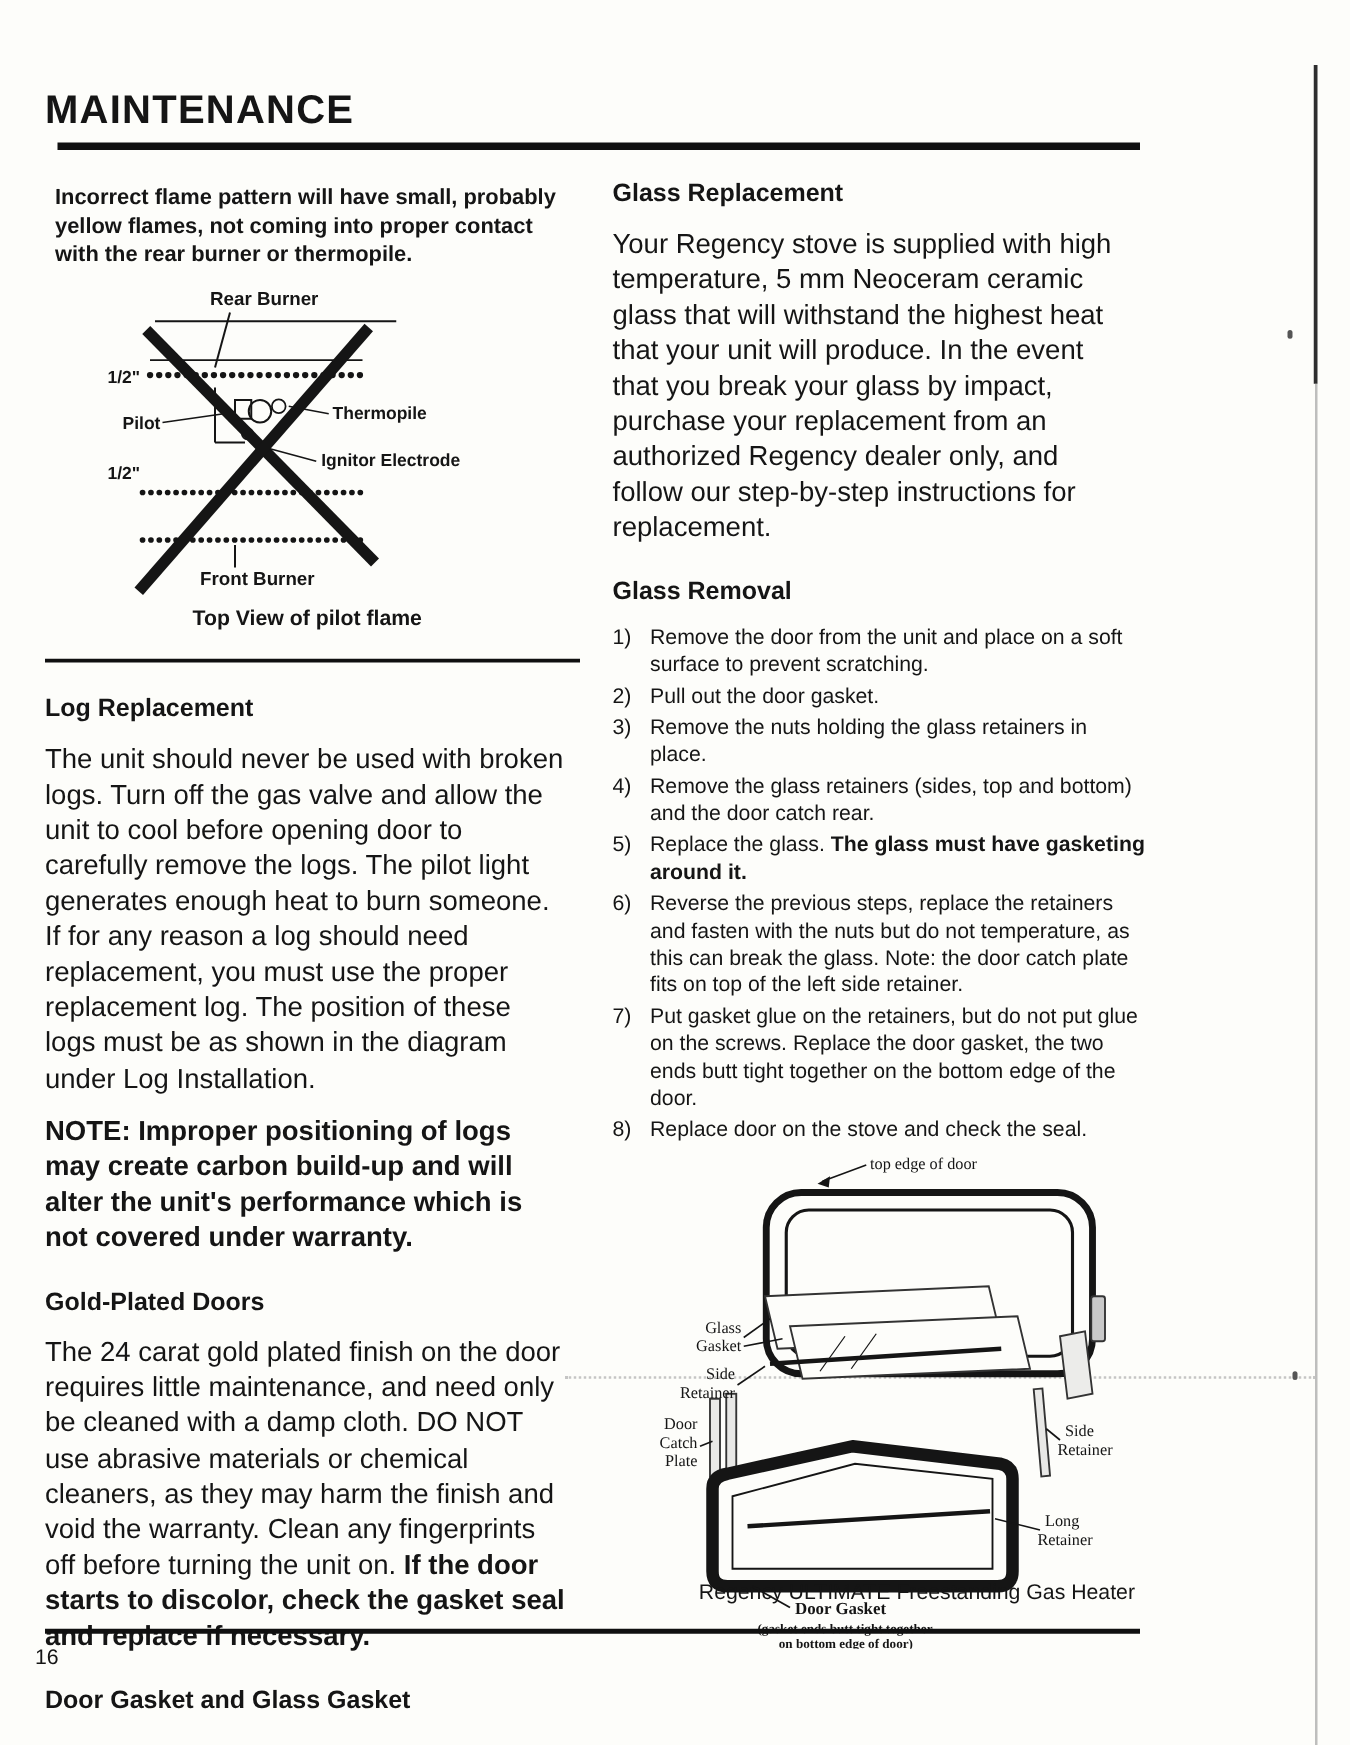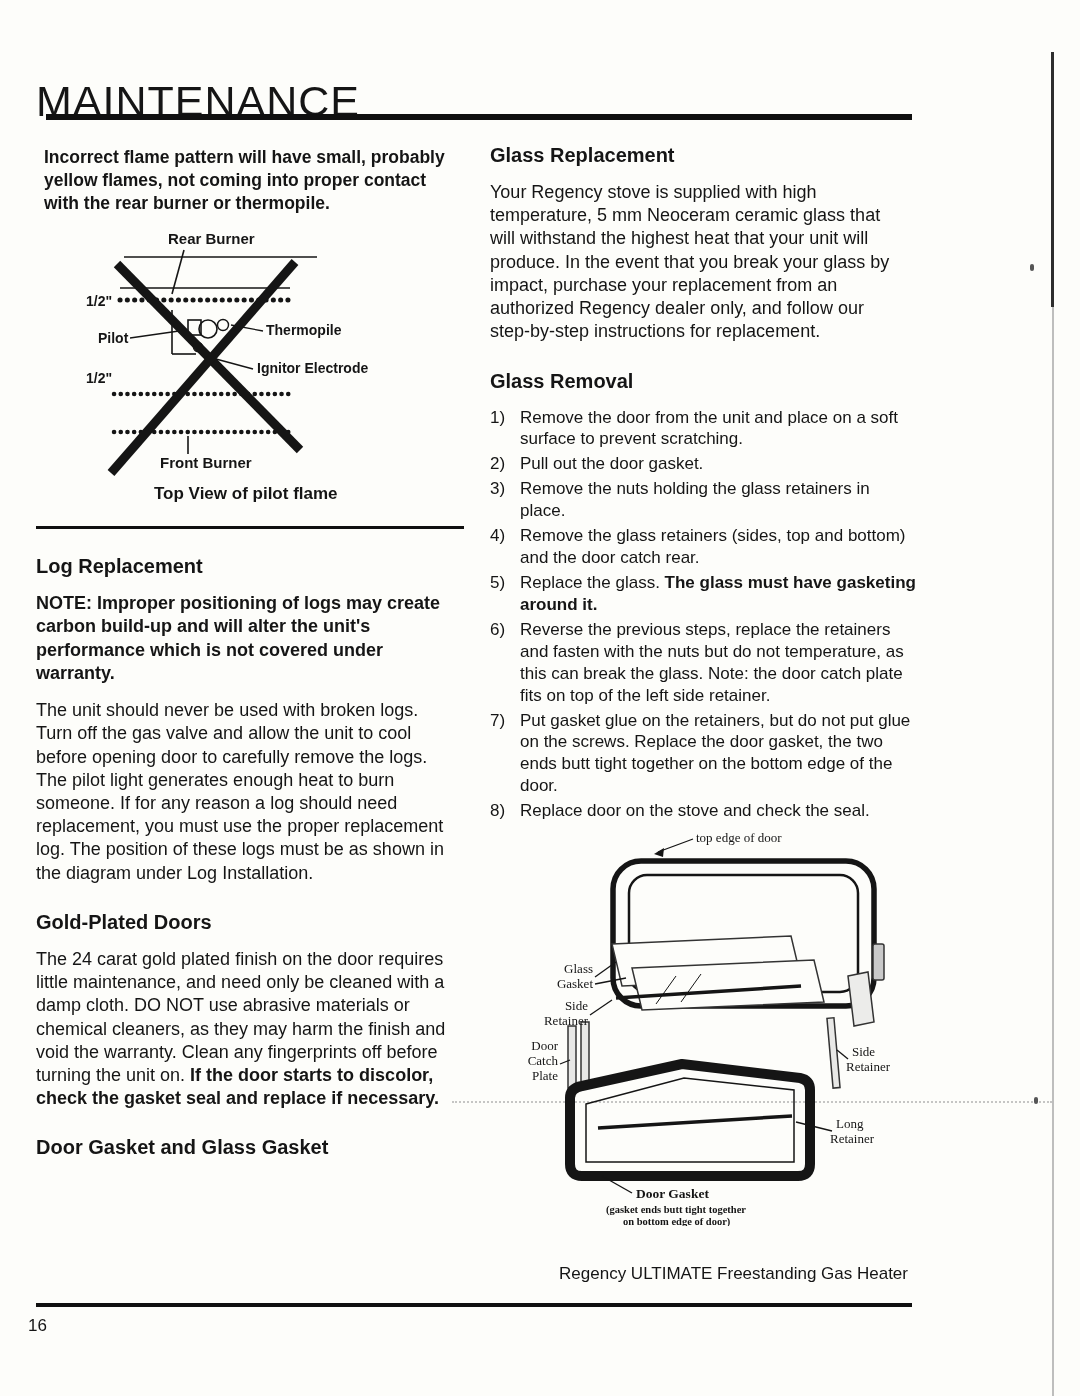--- a/index.html
+++ b/index.html
@@ -1,22 +1,22 @@
 <!DOCTYPE html>
 <html><head>
 <meta charset="utf-8">
 <style>
   html,body{margin:0;padding:0;background:#d9d9d9;}
   .page{position:relative;width:1080px;height:1396px;background:#fdfdfa;
         font-family:"Liberation Sans",sans-serif;color:#151515;overflow:hidden;}
-  .title{position:absolute;left:36px;top:48px;font-size:43px;font-weight:normal;letter-spacing:1px;}
+  .title{position:absolute;left:36px;top:48px;font-size:32px;font-weight:bold;letter-spacing:1px;}
   .title-rule{position:absolute;left:46px;top:114px;width:866px;height:6px;background:#101010;}
   .col-left{position:absolute;left:36px;top:142px;width:428px;}
   .col-right{position:absolute;left:490px;top:142px;width:426px;}
-  p.body{font-size:18px;line-height:1.29;margin:0 12px 14px 0;}
+  p.body{font-size:22px;line-height:1.29;margin:0 12px 14px 0;}
   .intro{font-weight:bold;font-size:17.5px;line-height:1.3;padding-left:8px;margin:4px 0 10px 0;}
   h2.sec{font-size:20px;font-weight:bold;margin:26px 0 14px 0;}
   .caption{font-weight:bold;font-size:17px;margin:2px 0 0 118px;}
   .sec-rule{height:3px;background:#101010;margin-top:22px;}
   .note{font-weight:bold;}
   .fig{position:relative;}
   .pilot-fig{margin:12px 0 0 48px;font-weight:bold;}
   .door-fig{margin:4px 0 0 6px;font-family:Liberation Serif, serif;}
   .steps{list-style:none;margin:0;padding:0;font-size:17px;line-height:1.29;}
   .steps li{display:flex;margin-bottom:3px;}
@@ -91,22 +91,22 @@
           <line class="ln" x1="211" y1="36" x2="27" y2="247" stroke-width="9"></line>
         </g>
       </svg>
     </div>
 
     <p class="caption">Top View of pilot flame</p>
 
     <div class="sec-rule"></div>
 
     <h2 class="sec">Log Replacement</h2>
+    <p class="body">The unit should never be used with broken logs. Turn off the gas valve and allow the unit to cool before opening door to carefully remove the logs. The pilot light generates enough heat to burn someone. If for any reason a log should need replacement, you must use the proper replacement log. The position of these logs must be as shown in the diagram under Log Installation.</p>
     <p class="body note">NOTE: Improper positioning of logs may create carbon build-up and will alter the unit's performance which is not covered under warranty.</p>
-    <p class="body">The unit should never be used with broken logs. Turn off the gas valve and allow the unit to cool before opening door to carefully remove the logs. The pilot light generates enough heat to burn someone. If for any reason a log should need replacement, you must use the proper replacement log. The position of these logs must be as shown in the diagram under Log Installation.</p>
 
     <h2 class="sec">Gold-Plated Doors</h2>
     <p class="body"><span>The 24 carat gold plated finish on the door requires little maintenance, and need only be cleaned with a damp cloth. DO NOT use abrasive materials or chemical cleaners, as they may harm the finish and void the warranty. Clean any fingerprints off before turning the unit on. </span><strong>If the door starts to discolor, check the gasket seal and replace if necessary.</strong></p>
 
     <h2 class="sec">Door Gasket and Glass Gasket</h2>
   </div>
 
   <div class="col-right">
 
     <h2 class="sec" style="margin-top:2px;">Glass Replacement</h2>

